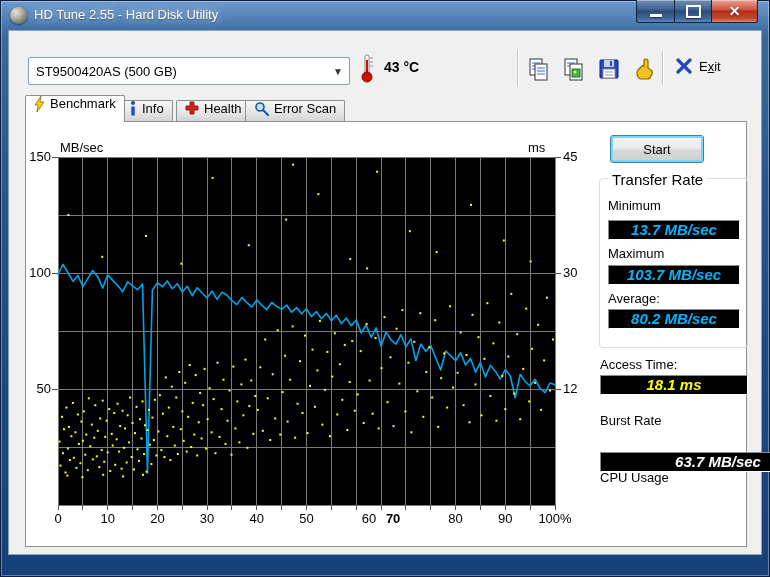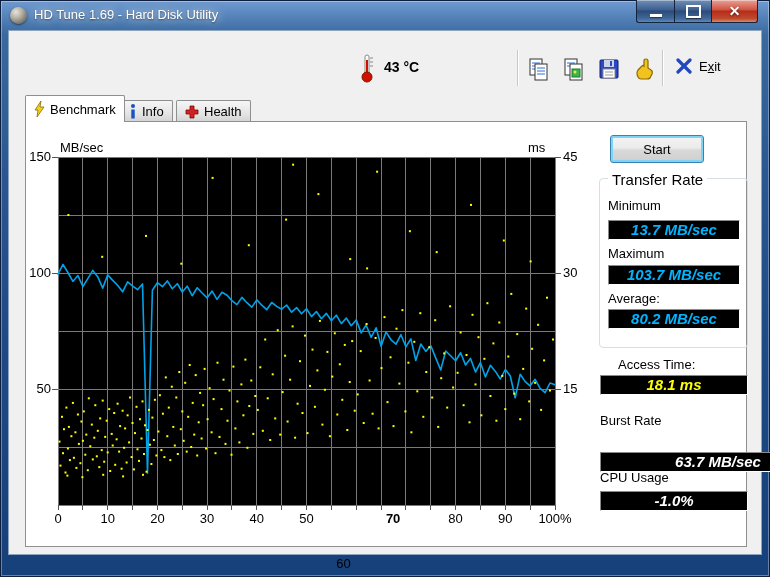--- a/index.html
+++ b/index.html
@@ -33,21 +33,21 @@
     border:1px solid #8a9cb2;border-radius:2px;display:flex;align-items:center;}
   .combo-text{flex:1;padding-left:7px;font-size:13px;color:#000;}
   .combo-arrow{width:22px;text-align:center;font-size:10px;color:#333;}
   .temp-text{position:absolute;left:384px;top:59px;font-size:14px;font-weight:bold;color:#000;}
   .tb-sep{position:absolute;top:50px;width:1px;height:36px;background:#c8c8c8;box-shadow:1px 0 0 #fff;}
   .tb-icon{position:absolute;top:57px;width:24px;height:24px;cursor:default;}
   .exit-group{position:absolute;left:676px;top:58px;display:flex;align-items:center;gap:7px;}
   .exit-label{font-size:13px;color:#000;}
   
   .tab{position:absolute;top:100px;height:21px;background:linear-gradient(180deg,#f6f6f6,#e4e4e4 60%,#d2d2d2);
-    border:1px solid #8e8f8f;border-bottom:none;border-radius:2px 2px 0 0;display:flex;align-items:center;
+    border:1px solid #8e8f8f;border-bottom:none;border-radius:2px 2px 0 0;display:flex;
     padding:0 8px;font-size:13px;color:#000;gap:5px;}
   .tab.active{top:95px;height:26px;background:#fff;z-index:5;}
   .tabpage{position:absolute;left:25px;top:121px;width:720px;height:424px;background:#fff;border:1px solid #8e8f8f;}
   
   .axis-label{position:absolute;font-size:13px;color:#000;}
   .tick-label{position:absolute;font-size:13px;color:#000;}
   
   .start-btn{position:absolute;left:610px;top:135px;width:92px;height:26px;
     background:linear-gradient(180deg,#f4f4f4,#ebebeb 45%,#d8d8d8 55%,#cfcfcf);
     border:1px solid #3c7fb1;border-radius:3px;box-shadow:inset 0 0 0 2px #7fd3f5;
@@ -61,36 +61,40 @@
     font-size:15px;font-weight:bold;font-style:italic;line-height:18px;}
   .v-cyan{color:#00b4ff;}.v-yellow{color:#ffff00;}.v-white{color:#ffffff;}
 </style>
 </head>
 <body>
 
 <div id="screen">
 
   <div class="titlebar">
     <div class="title-icon"></div>
-    <div class="title-text">HD Tune 1.69 - Hard Disk Utility</div>
+    <div class="title-text">HD Tune 2.55 - Hard Disk Utility</div>
     <div class="winbtns">
       <div class="winbtn min">
           <div class="glyph-min"></div>
         </div>
       <div class="winbtn max">
           <div class="glyph-max"></div>
         </div>
       <div class="winbtn close">
           <span class="glyph-close">✕</span>
         </div>
     </div>
   </div>
 
   <div class="client"></div>
 
+  <div class="combo">
+    <span class="combo-text">ST9500420AS (500 GB)</span>
+    <span class="combo-arrow">▼</span>
+  </div>
 
   <svg class="tb-icon" style="left:358px;top:52px;width:18px;height:32px;" viewBox="0 0 18 32">
     <rect x="7" y="3" width="4" height="20" rx="2" fill="#fff" stroke="#888"></rect>
     <rect x="8" y="8" width="2" height="15" fill="#cc1100"></rect>
     <circle cx="9" cy="25" r="5" fill="#cc1100" stroke="#881100"></circle>
     <line x1="12" y1="6" x2="15" y2="6" stroke="#888"></line>
       <line x1="12" y1="10" x2="15" y2="10" stroke="#888"></line>
     <line x1="12" y1="14" x2="15" y2="14" stroke="#888"></line>
   </svg>
   <div class="temp-text">43 °C</div>
@@ -151,20 +155,27 @@
       <circle cx="4" cy="2" r="2" fill="#1a50c8"></circle>
         <rect x="2.3" y="5.5" width="3.4" height="9" fill="#1a50c8"></rect>
     </svg>
     <span>Info</span>
   </div>
   <div class="tab" style="left:176px;">
     <svg width="14" height="14" viewBox="0 0 14 14">
       <path d="M5 1 H9 V5 H13 V9 H9 V13 H5 V9 H1 V5 H5 Z" fill="#d42020" stroke="#7a0808" stroke-width="0.8"></path>
     </svg>
     <span>Health</span>
+  </div>
+  <div class="tab" style="left:245px;">
+    <svg width="15" height="15" viewBox="0 0 15 15">
+      <circle cx="6" cy="6" r="4" fill="#bfe8c8" stroke="#1a50c8" stroke-width="1.6"></circle>
+      <line x1="9" y1="9" x2="14" y2="14" stroke="#1a50c8" stroke-width="2.2" stroke-linecap="round"></line>
+    </svg>
+    <span>Error Scan</span>
   </div>
   <div class="tabpage"></div>
 
   <div id="chart-layer">
       <svg width="527" height="364" style="position:absolute;left:46px;top:153px;">
         <rect x="12" y="4" width="497" height="348" fill="#000000" stroke="#7a7a7a" shape-rendering="crispEdges"></rect>
         <line x1="36.85" y1="4" x2="36.85" y2="352" stroke="#7a7a7a" stroke-width="1" shape-rendering="crispEdges"></line>
         <line x1="61.7" y1="4" x2="61.7" y2="352" stroke="#7a7a7a" stroke-width="1" shape-rendering="crispEdges"></line>
         <line x1="86.55" y1="4" x2="86.55" y2="352" stroke="#7a7a7a" stroke-width="1" shape-rendering="crispEdges"></line>
         <line x1="111.4" y1="4" x2="111.4" y2="352" stroke="#7a7a7a" stroke-width="1" shape-rendering="crispEdges"></line>
@@ -482,50 +493,49 @@
         <rect x="246.1" y="10.7" width="2" height="2" fill="#ffff00"></rect>
         <rect x="320.1" y="114.4" width="2" height="2" fill="#ffff00"></rect>
       </svg>
       <div class="axis-label" style="left:60px;top:140px;">MB/sec</div>
       <div class="axis-label" style="left:528px;top:140px;">ms</div>
       <div class="tick-label" style="left:23px;top:149px;width:28px;text-align:right;">150</div>
       <div class="tick-label" style="left:23px;top:265px;width:28px;text-align:right;">100</div>
       <div class="tick-label" style="left:23px;top:381px;width:28px;text-align:right;">50</div>
       <div class="tick-label" style="left:563px;top:149px;">45</div>
       <div class="tick-label" style="left:563px;top:265px;">30</div>
-      <div class="tick-label" style="left:563px;top:381px;">15</div>
+      <div class="tick-label" style="left:563px;top:381px;">12</div>
       <div class="tick-label" style="left:38px;top:511px;width:40px;text-align:center;">0</div>
       <div class="tick-label" style="left:87.7px;top:511px;width:40px;text-align:center;">10</div>
       <div class="tick-label" style="left:137.4px;top:511px;width:40px;text-align:center;">20</div>
       <div class="tick-label" style="left:187.1px;top:511px;width:40px;text-align:center;">30</div>
       <div class="tick-label" style="left:236.8px;top:511px;width:40px;text-align:center;">40</div>
       <div class="tick-label" style="left:286.5px;top:511px;width:40px;text-align:center;">50</div>
-      <div class="tick-label" style="left:336.2px;top:511px;width:40px;text-align:left;margin-top:45px;">60</div>
+      <div class="tick-label" style="left:336.2px;top:511px;width:40px;text-align:right;">60</div>
       <div class="tick-label" style="left:385.9px;top:511px;width:40px;text-align:left;font-weight:bold;">70</div>
       <div class="tick-label" style="left:435.6px;top:511px;width:40px;text-align:center;">80</div>
       <div class="tick-label" style="left:485.3px;top:511px;width:40px;text-align:center;">90</div>
       <div class="tick-label" style="left:535px;top:511px;width:40px;text-align:center;">100%</div>
     </div>
 
   <div class="start-btn">Start</div>
 
   <div class="groupbox"></div>
   <div class="groupbox-title">Transfer Rate</div>
 
   <div class="plabel" style="left:608px;top:198px;">Minimum</div>
   <div class="vfield v-cyan" style="left:608px;top:220px;width:130px;">13.7 MB/sec</div>
 
   <div class="plabel" style="left:608px;top:246px;">Maximum</div>
   <div class="vfield v-cyan" style="left:608px;top:265px;width:130px;">103.7 MB/sec</div>
 
   <div class="plabel" style="left:608px;top:291px;">Average:</div>
   <div class="vfield v-cyan" style="left:608px;top:309px;width:130px;">80.2 MB/sec</div>
 
-  <div class="plabel" style="left:600px;top:357px;margin-left:18px;">Access Time:</div>
+  <div class="plabel" style="left:600px;top:357px;">Access Time:</div>
   <div class="vfield v-yellow" style="left:600px;top:375px;width:146px;">18.1 ms</div>
 
   <div class="plabel" style="left:600px;top:413px;">Burst Rate</div>
   <div class="vfield v-white" style="left:600px;top:452px;width:146px;padding-left:44px;">63.7 MB/sec</div>
 
   <div class="plabel" style="left:600px;top:470px;">CPU Usage</div>
-  <div class="vfield v-white" style="left:600px;top:491px;width:146px;">-1.0%</div>
 
 </div>
 
 </body></html>

